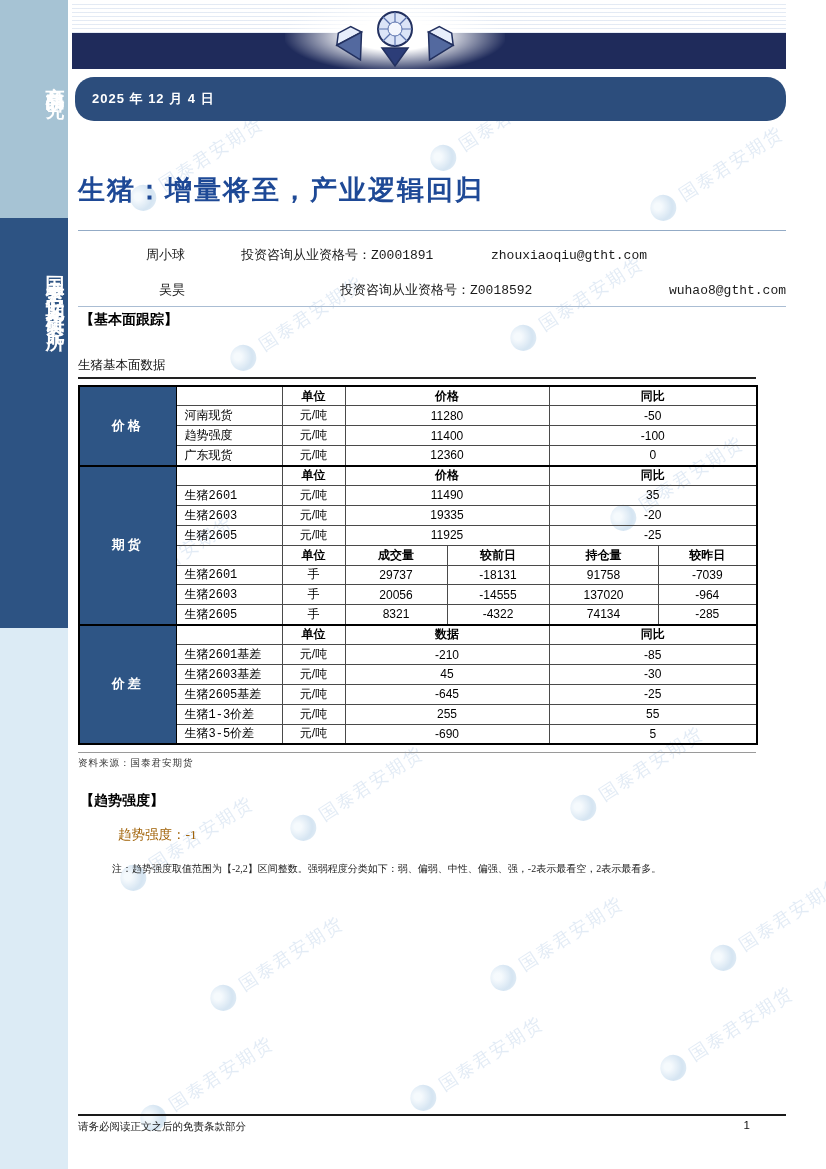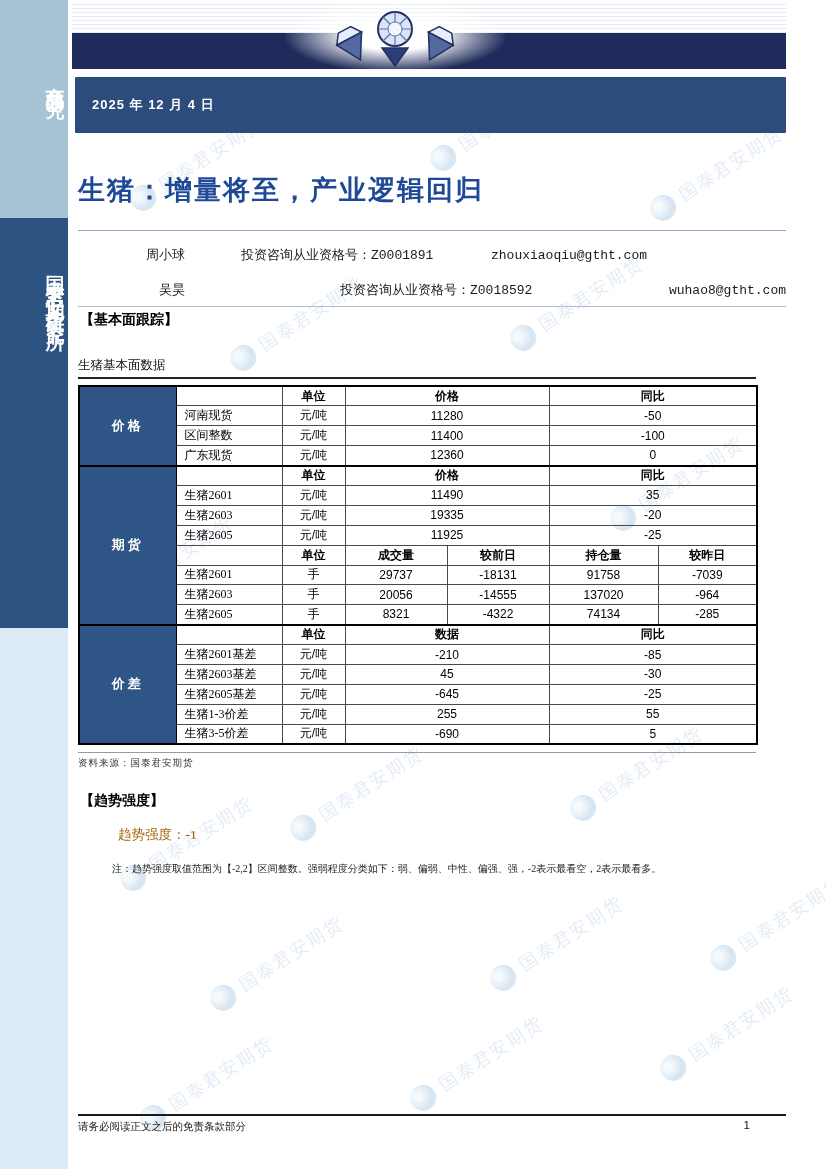--- a/index.html
+++ b/index.html
@@ -26,22 +26,22 @@
 
   
   .banner-white { position:absolute; left:72px; top:3px; width:714px; height:30px; z-index:2;
         background:repeating-linear-gradient(0deg, rgba(130,160,205,.22) 0 1px, rgba(255,255,255,0) 1px 4px); }
   .banner-navy  { position:absolute; left:72px; top:33px; width:714px; height:36px; background:#1f2b5b; z-index:2; }
   .banner-glow  { position:absolute; left:285px; top:0px; width:220px; height:72px; z-index:3;
         background:radial-gradient(ellipse at center, rgba(255,255,255,1) 28%, rgba(255,255,255,0) 72%); }
   .diamonds { position:absolute; left:330px; top:4px; z-index:4; }
 
   
-  .date-bar { position:absolute; left:75px; top:77px; width:711px; height:56px; background:#2c4d7c;
-        border-radius:1px; z-index:4; display:flex; align-items:center; }
+  .date-bar { position:absolute; left:75px; top:77px; width:711px; height:44px; background:#2c4d7c;
+        border-radius:19px; z-index:4; display:flex; align-items:center; }
   .date-text { color:#ffffff; font-weight:bold; font-size:13px; padding-left:17px; letter-spacing:1px; }
 
   
   .title { position:absolute; left:78px; top:172px; width:708px; text-align:left; z-index:4;
         font-family:"Liberation Serif", serif; font-weight:bold; font-size:27px; color:#1e4996; letter-spacing:2px; }
   .rule { position:absolute; left:78px; width:708px; height:1px; background:#93abc6; z-index:4; }
   .rule-title { top:230px; } .rule-authors { top:306px; background:#aabdd3; }
   .author-row { position:absolute; left:78px; width:708px; height:18px; z-index:4; display:flex;
         align-items:baseline; font-size:13px; color:#1a1a1a; font-family:"Liberation Serif", serif; }
   .author-row-1 { top:246px; } .author-row-2 { top:281px;justify-content:space-between; }
@@ -58,21 +58,21 @@
 
   
   .tbl-title { position:absolute; left:78px; top:357px; z-index:4; font-family:"Liberation Serif", serif;
         font-size:12.5px; color:#111; }
   .tbl-underline { position:absolute; left:78px; top:377px; width:678px; height:2px; background:#222; z-index:4; }
   table.fund { position:absolute; left:78px; top:385px; width:678px; z-index:4;
         border-collapse:collapse; border:2px solid #000; table-layout:fixed;
         font-size:12px; color:#000; }
   table.fund td { border:1px solid #4a4a4a; height:19.9px; padding:0 4px; text-align:center;
         overflow:hidden; white-space:nowrap; font-family:"Liberation Sans", sans-serif; }
-  table.fund td.name { text-align:left; padding-left:8px; font-family:Liberation Serif, serif; }
+  table.fund td.name { text-align:left; padding-left:8px; font-family:Liberation Mono, monospace; }
   table.fund td.hdr { font-weight:bold; font-family:"Liberation Serif", serif; }
   table.fund td.cat { background:#2e5585; color:#ffffff; font-weight:bold; font-size:13px;
         letter-spacing:3px; font-family:"Liberation Serif", serif; border:1px solid #000; }
   table.fund tr.sec-start td { border-top:2px solid #000; }
 
   .post-line { position:absolute; left:78px; top:752px; width:678px; height:1px; background:#9a9a9a; z-index:4; }
   .source { position:absolute; left:78px; top:757px; z-index:4; font-family:"Liberation Serif", serif;
         font-size:9.5px; color:#333; letter-spacing:1px; }
 
   
@@ -227,21 +227,21 @@
           <td colspan="2" class="hdr">价格</td>
           <td colspan="2" class="hdr">同比</td>
         </tr>
         <tr>
           <td class="name">河南现货</td>
           <td>元/吨</td>
           <td colspan="2">11280</td>
           <td colspan="2">-50</td>
         </tr>
         <tr>
-          <td class="name">区间整数</td>
+          <td class="name">趋势强度</td>
           <td>元/吨</td>
           <td colspan="2">11400</td>
           <td colspan="2">-100</td>
         </tr>
         <tr>
           <td class="name">广东现货</td>
           <td>元/吨</td>
           <td colspan="2">12360</td>
           <td colspan="2">0</td>
         </tr>

